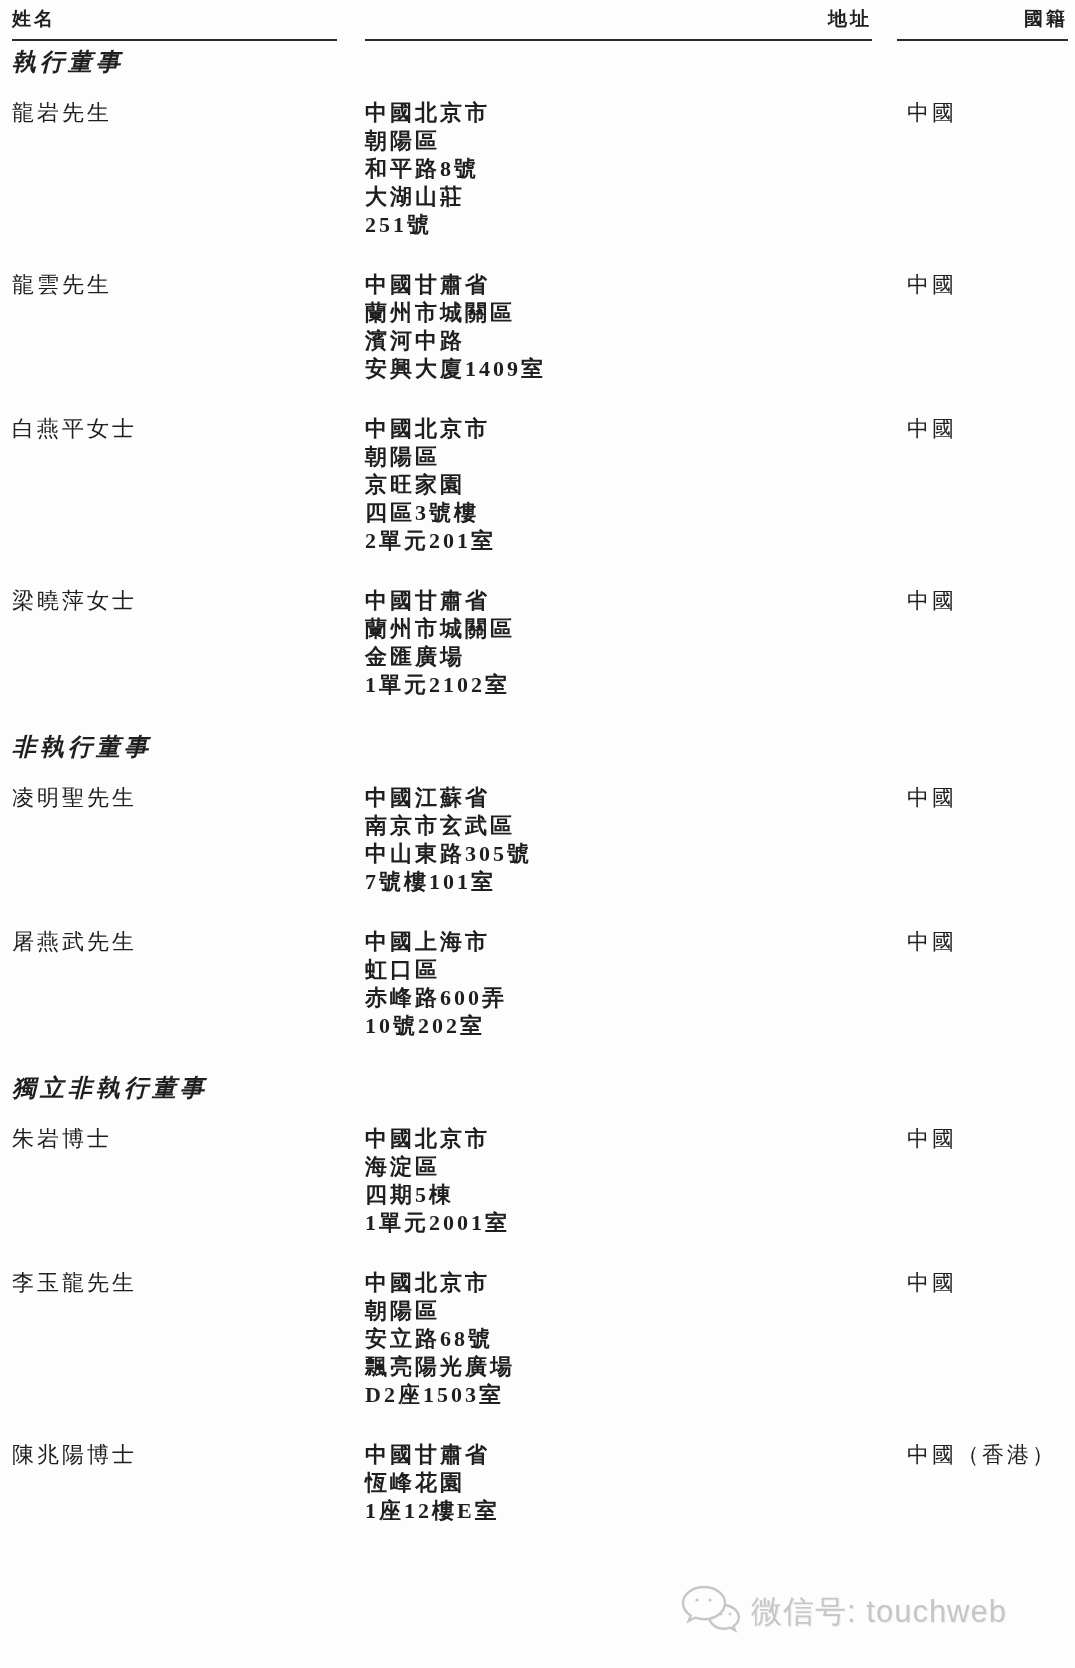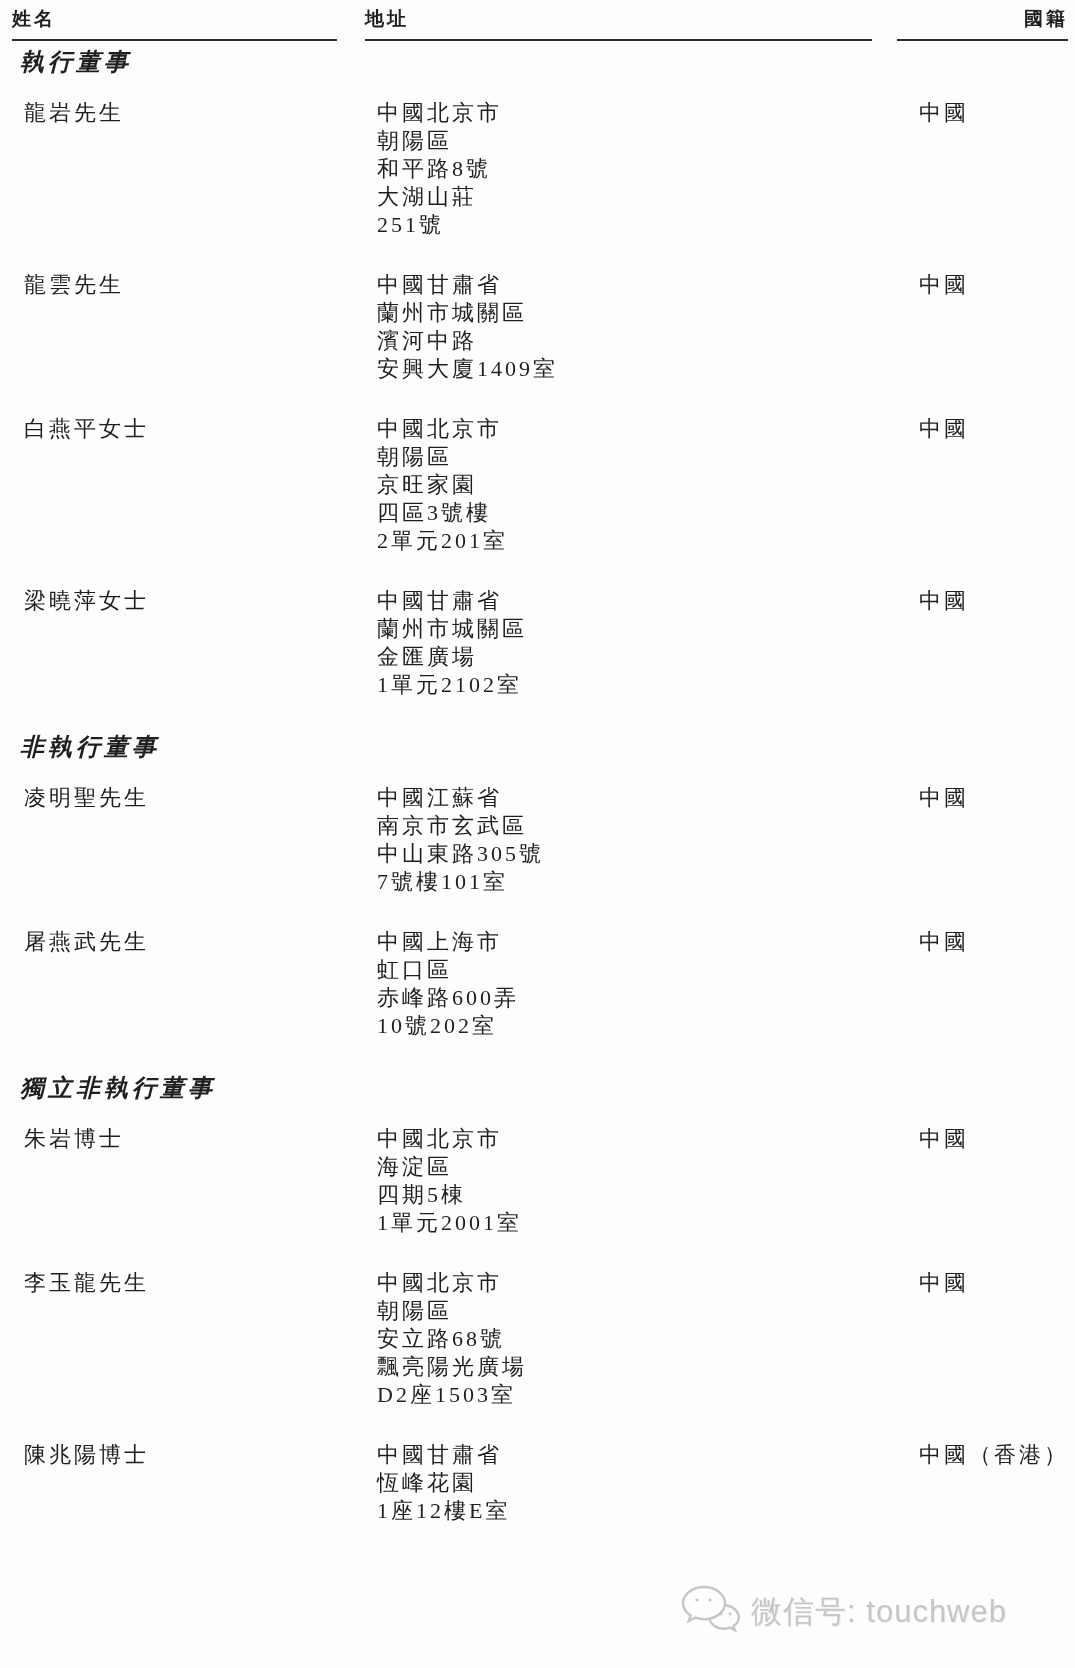--- a/index.html
+++ b/index.html
@@ -21,40 +21,39 @@
 
   
   .hdr-cell {
     font-size: 19px;
     font-weight: bold;
     letter-spacing: 3px;
     padding-bottom: 7px;
     border-bottom: 2px solid #2b2b2b;
   }
   .hdr-name { grid-column: 1; text-align: left; }
-  .hdr-addr { grid-column: 3; text-align: left; }
+  .hdr-addr { grid-column: 3; text-align: right; }
   .hdr-nat  { grid-column: 5; text-align: right; }
 
   .section-title {
     font-size: 24px;
     font-weight: bold;
     font-style: italic;
     letter-spacing: 4px;
-    margin: 5px 0 21px 8px;
+    margin: 5px 0 21px 0;
   }
 
   .row {
     font-size: 22px;
     line-height: 28px;
     letter-spacing: 3px;
     margin-bottom: 32px;
-    margin-left: 12px;
   }
   .cell-name { grid-column: 1; }
-  .cell-addr { grid-column: 3; }
+  .cell-addr { grid-column: 3; font-weight: bold; }
   .cell-nat  { grid-column: 5; padding-left: 10px; white-space: nowrap; }
 
   .watermark {
     position: absolute;
     top: 1583px;
     right: 68px;
     display: flex;
     align-items: center;
     gap: 9px;
     color: #c6c6c6;

